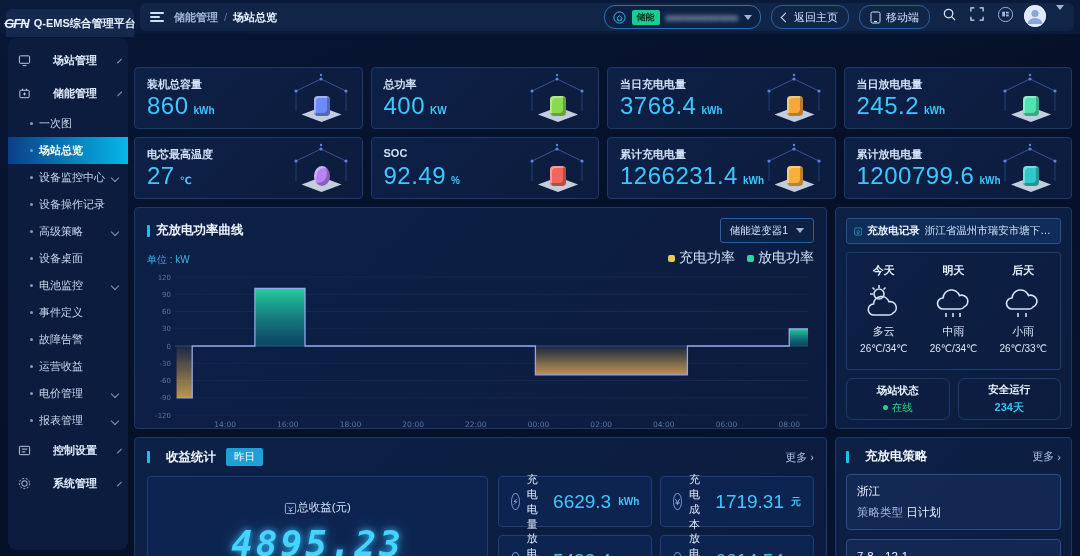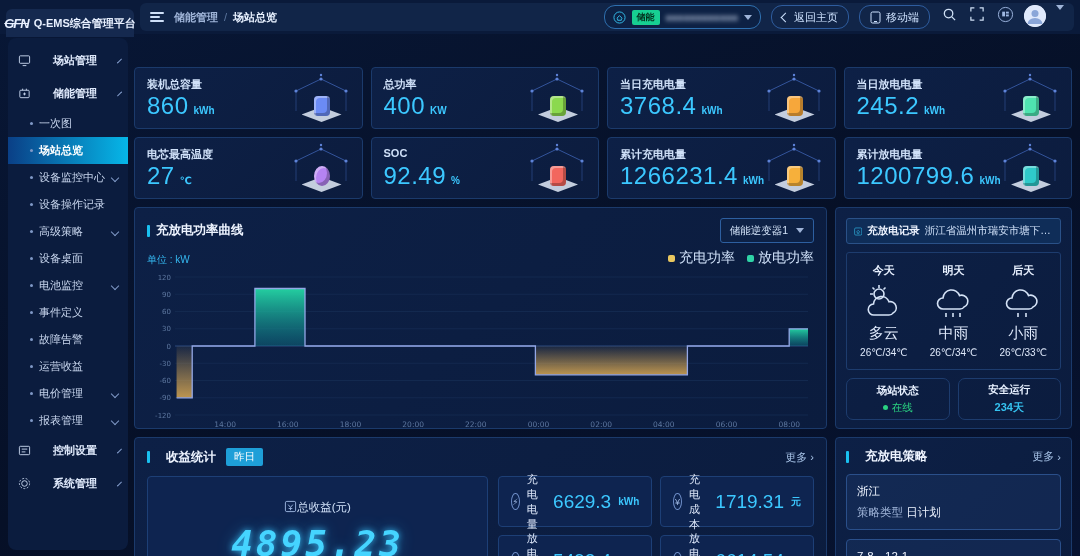--- a/index.html
+++ b/index.html
@@ -80,39 +80,39 @@
   .leg-item{display:flex;gap:4px;align-items:center;font-size:14px;color:#cfe0f8;}
   .leg-dot{width:7px;height:7px;border-radius:2px;}
   .info-panel{width:237px;height:222px;padding:10px;}
   .loc-bar{display:flex;align-items:center;gap:5px;height:24px;background:#0f2d58;border:1px solid #2a5188;
            border-radius:3px;padding:0 7px;overflow:hidden;}
   .loc-lab{font-size:10.5px;color:#eef4ff;font-weight:bold;white-space:nowrap;}
   .loc-txt{font-size:10.5px;color:#cfe0f8;white-space:nowrap;overflow:hidden;text-overflow:ellipsis;}
   .weather{margin-top:8px;border:1px solid #1d3c6e;border-radius:3px;height:118px;display:flex;padding:10px 2px;box-sizing:border-box;}
   .wcol{flex:1;display:flex;flex-direction:column;align-items:center;gap:4px;}
   .wday{font-size:11px;color:#e8f1ff;font-weight:bold;}
-  .wdesc{font-size:15px;color:#dfe9fb;}
+  .wdesc{font-size:11px;color:#dfe9fb;}
   .wtemp{font-size:10px;color:#dfe9fb;}
   .status-row{margin-top:8px;display:flex;gap:8px;}
   .sbox{flex:1;border:1px solid #1d3c6e;border-radius:7px;height:40px;display:flex;flex-direction:column;
         align-items:center;justify-content:center;gap:3px;}
   .sbox .slab{font-size:10.5px;color:#e8f1ff;font-weight:bold;}
   .online{font-size:10.5px;color:#2ad181;display:flex;align-items:center;gap:4px;}
   .online::before{content:"";width:5px;height:5px;border-radius:50%;background:#2ad181;}
   .days{font-size:11px;color:#35c3f0;font-weight:bold;}
   
   .bot-row{display:flex;gap:8px;}
   .rev-panel{width:693px;height:160px;padding:10px 12px;}
   .rev-head{display:flex;align-items:center;gap:10px;}
   .badge-day{background:#1e9fd8;color:#fff;font-size:10.5px;padding:2px 8px;border-radius:2px;cursor:pointer;}
   .more{margin-left:auto;font-size:11px;color:#a8c4e8;cursor:pointer;display:flex;gap:3px;align-items:center;}
   .rev-grid{display:flex;gap:10px;margin-top:10px;}
   .total-card{width:368px;height:110px;background:#0e2450;border:1px solid #1d3f76;border-radius:4px;
               display:flex;flex-direction:column;align-items:center;justify-content:center;gap:8px;}
-  .total-lab{font-size:11.5px;color:#cfe0f8;display:flex;align-items:flex-start;}
+  .total-lab{font-size:11.5px;color:#cfe0f8;display:flex;align-items:flex-end;}
   .digital{font-family:"DejaVu Sans Mono",monospace;font-style:italic;font-weight:bold;font-size:36px;
            color:#45d4ff;letter-spacing:3px;
            text-shadow:0 0 6px rgba(56,198,255,.85),0 0 16px rgba(56,198,255,.45);}
   .cells{flex:1;display:grid;grid-template-columns:1fr 1fr;grid-auto-rows:51px;gap:8px;}
   .cell{background:#0e2450;border:1px solid #1d3f76;border-radius:4px;display:flex;align-items:center;
         padding:0 12px;gap:7px;}
   .cell .clab{font-size:11px;color:#dfe9fb;}
   .cell .cval{margin-left:auto;font-size:19px;color:#3cc8ff;}
   .cell .cunit{font-size:10px;color:#3cc8ff;font-weight:bold;}
   .cicon{width:15px;height:15px;border:1px solid #6f8fc9;border-radius:50%;color:#9fb8e2;font-size:9px;

